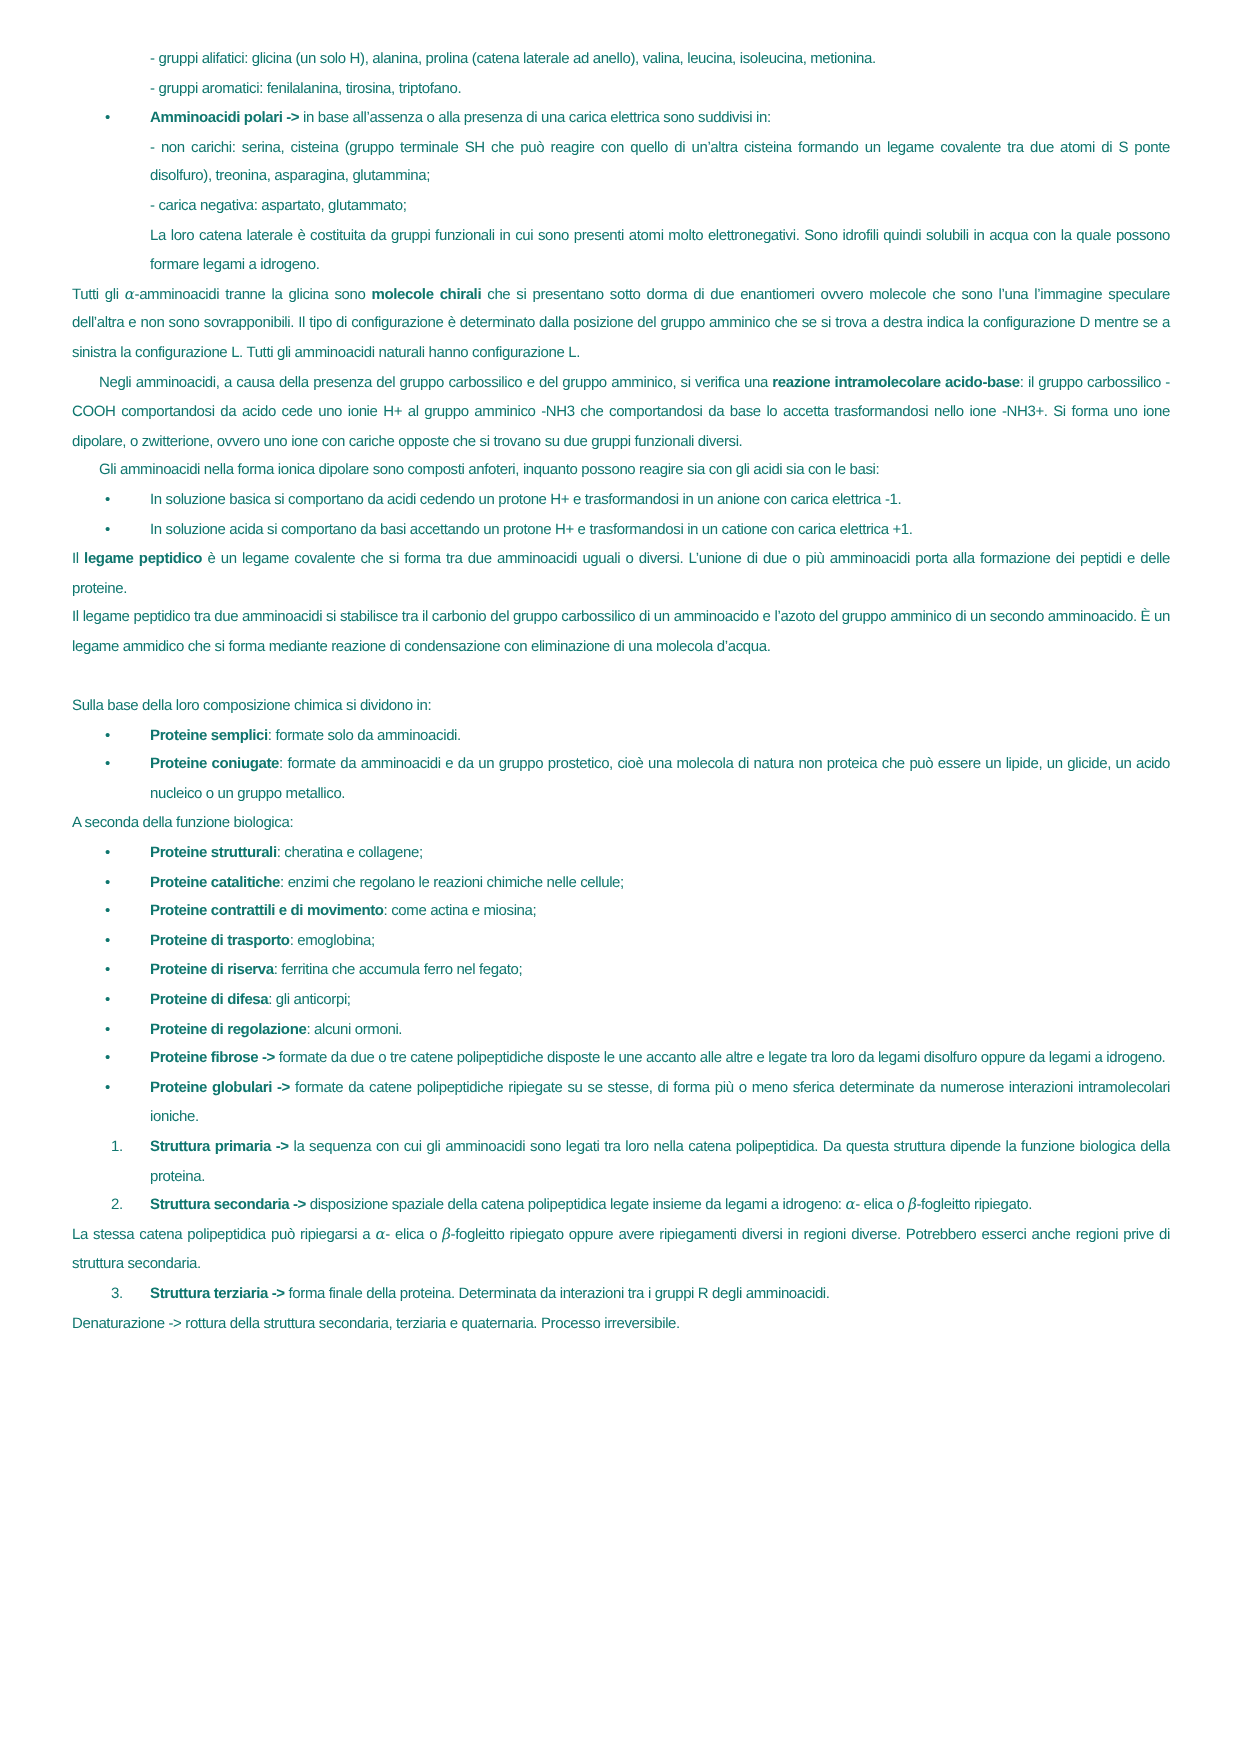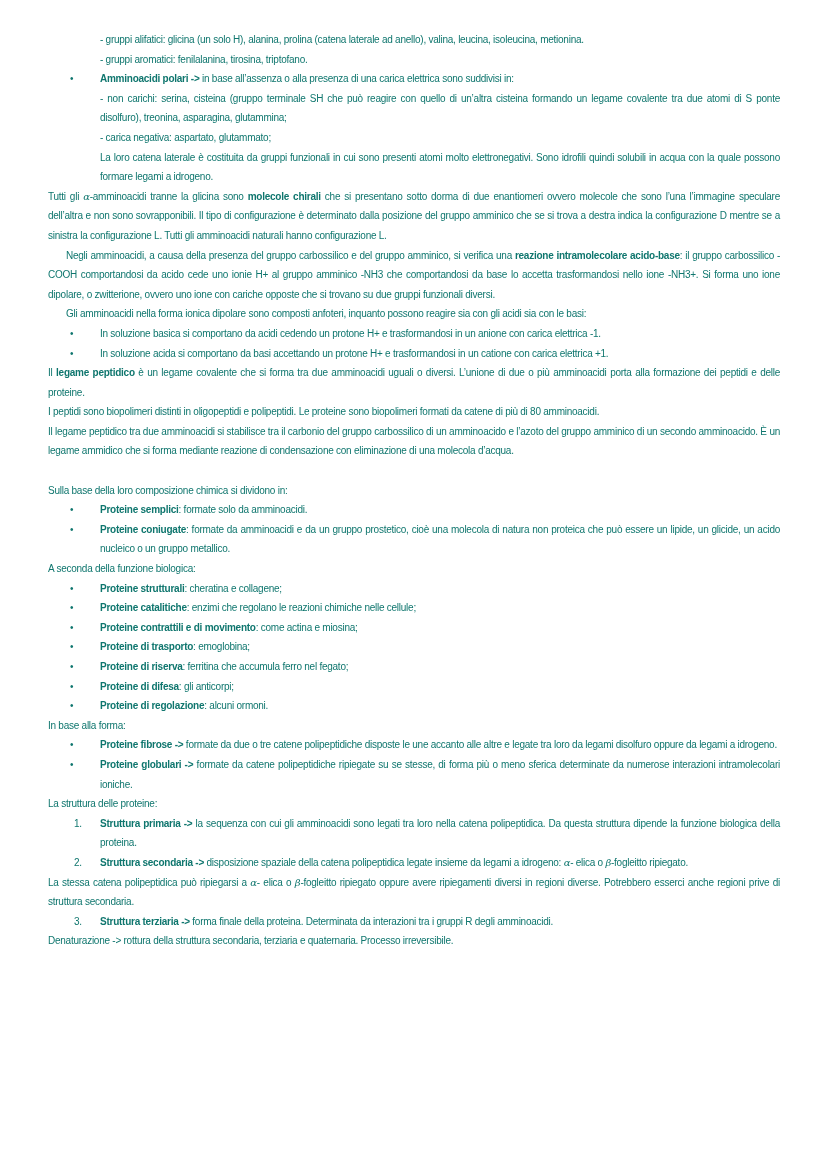--- a/index.html
+++ b/index.html
@@ -34,45 +34,42 @@
   <p class="ind">La loro catena laterale è costituita da gruppi funzionali in cui sono presenti atomi molto elettronegativi. Sono idrofili quindi solubili in acqua con la quale possono formare legami a idrogeno.</p>
 
   <p><span>Tutti gli </span><span class="gr">α</span><span>-amminoacidi tranne la glicina sono </span><b>molecole chirali</b><span> che si presentano sotto dorma di due enantiomeri ovvero molecole che sono l’una l’immagine speculare dell’altra e non sono sovrapponibili. Il tipo di configurazione è determinato dalla posizione del gruppo amminico che se si trova a destra indica la configurazione D mentre se a sinistra la configurazione L. Tutti gli amminoacidi naturali hanno configurazione L.</span></p>
   <p class="first"><span>Negli amminoacidi, a causa della presenza del gruppo carbossilico e del gruppo amminico, si verifica una </span><b>reazione intramolecolare acido-base</b><span>: il gruppo carbossilico -COOH comportandosi da acido cede uno ionie H+ al gruppo amminico -NH3 che comportandosi da base lo accetta trasformandosi nello ione -NH3+. Si forma uno ione dipolare, o zwitterione, ovvero uno ione con cariche opposte che si trovano su due gruppi funzionali diversi.</span></p>
   <p class="first">Gli amminoacidi nella forma ionica dipolare sono composti anfoteri, inquanto possono reagire sia con gli acidi sia con le basi:</p>
   <ul>
     <li><span class="mk">•</span><span>In soluzione basica si comportano da acidi cedendo un protone H+ e trasformandosi in un anione con carica elettrica -1.</span></li>
     <li><span class="mk">•</span><span>In soluzione acida si comportano da basi accettando un protone H+ e trasformandosi in un catione con carica elettrica +1.</span></li>
   </ul>
   <p><span>Il </span><b>legame peptidico</b><span> è un legame covalente che si forma tra due amminoacidi uguali o diversi. L’unione di due o più amminoacidi porta alla formazione dei peptidi e delle proteine.</span></p>
-  <p>I peptidi sono biopolimeri distinti in oligopeptidi e polipeptidi. Le proteine sono biopolimeri formati da catene di più di 80 amminoacidi.</p>
   <p>Il legame peptidico tra due amminoacidi si stabilisce tra il carbonio del gruppo carbossilico di un amminoacido e l’azoto del gruppo amminico di un secondo amminoacido. È un legame ammidico che si forma mediante reazione di condensazione con eliminazione di una molecola d’acqua.</p>
   <div class="gap"></div>
 
   <p>Sulla base della loro composizione chimica si dividono in:</p>
   <ul>
     <li><span class="mk">•</span><b>Proteine semplici</b><span>: formate solo da amminoacidi.</span></li>
     <li><span class="mk">•</span><b>Proteine coniugate</b><span>: formate da amminoacidi e da un gruppo prostetico, cioè una molecola di natura non proteica che può essere un lipide, un glicide, un acido nucleico o un gruppo metallico.</span></li>
   </ul>
   <p>A seconda della funzione biologica:</p>
   <ul>
     <li><span class="mk">•</span><b>Proteine strutturali</b><span>: cheratina e collagene;</span></li>
     <li><span class="mk">•</span><b>Proteine catalitiche</b><span>: enzimi che regolano le reazioni chimiche nelle cellule;</span></li>
     <li><span class="mk">•</span><b>Proteine contrattili e di movimento</b><span>: come actina e miosina;</span></li>
     <li><span class="mk">•</span><b>Proteine di trasporto</b><span>: emoglobina;</span></li>
     <li><span class="mk">•</span><b>Proteine di riserva</b><span>: ferritina che accumula ferro nel fegato;</span></li>
     <li><span class="mk">•</span><b>Proteine di difesa</b><span>: gli anticorpi;</span></li>
     <li><span class="mk">•</span><b>Proteine di regolazione</b><span>: alcuni ormoni.</span></li>
   </ul>
-  <p>In base alla forma:</p>
   <ul>
     <li><span class="mk">•</span><b>Proteine fibrose -&gt;</b><span> formate da due o tre catene polipeptidiche disposte le une accanto alle altre e legate tra loro da legami disolfuro oppure da legami a idrogeno.</span></li>
     <li><span class="mk">•</span><b>Proteine globulari -&gt;</b><span> formate da catene polipeptidiche ripiegate su se stesse, di forma più o meno sferica determinate da numerose interazioni intramolecolari ioniche.</span></li>
   </ul>
-  <p>La struttura delle proteine:</p>
   <ol>
     <li><span class="mk">1.</span><b>Struttura primaria -&gt;</b><span> la sequenza con cui gli amminoacidi sono legati tra loro nella catena polipeptidica. Da questa struttura dipende la funzione biologica della proteina.</span></li>
     <li><span class="mk">2.</span><b>Struttura secondaria -&gt;</b><span> disposizione spaziale della catena polipeptidica legate insieme da legami a idrogeno: </span><span class="gr">α</span><span>- elica o </span><span class="gr">β</span><span>-fogleitto ripiegato.</span></li>
   </ol>
   <p><span>La stessa catena polipeptidica può ripiegarsi a </span><span class="gr">α</span><span>- elica o </span><span class="gr">β</span><span>-fogleitto ripiegato oppure avere ripiegamenti diversi in regioni diverse. Potrebbero esserci anche regioni prive di struttura secondaria.</span></p>
   <ol>
     <li><span class="mk">3.</span><b>Struttura terziaria -&gt;</b><span> forma finale della proteina. Determinata da interazioni tra i gruppi R degli amminoacidi.</span></li>
   </ol>
   <p>Denaturazione -&gt; rottura della struttura secondaria, terziaria e quaternaria. Processo irreversibile.</p>
 </div>

